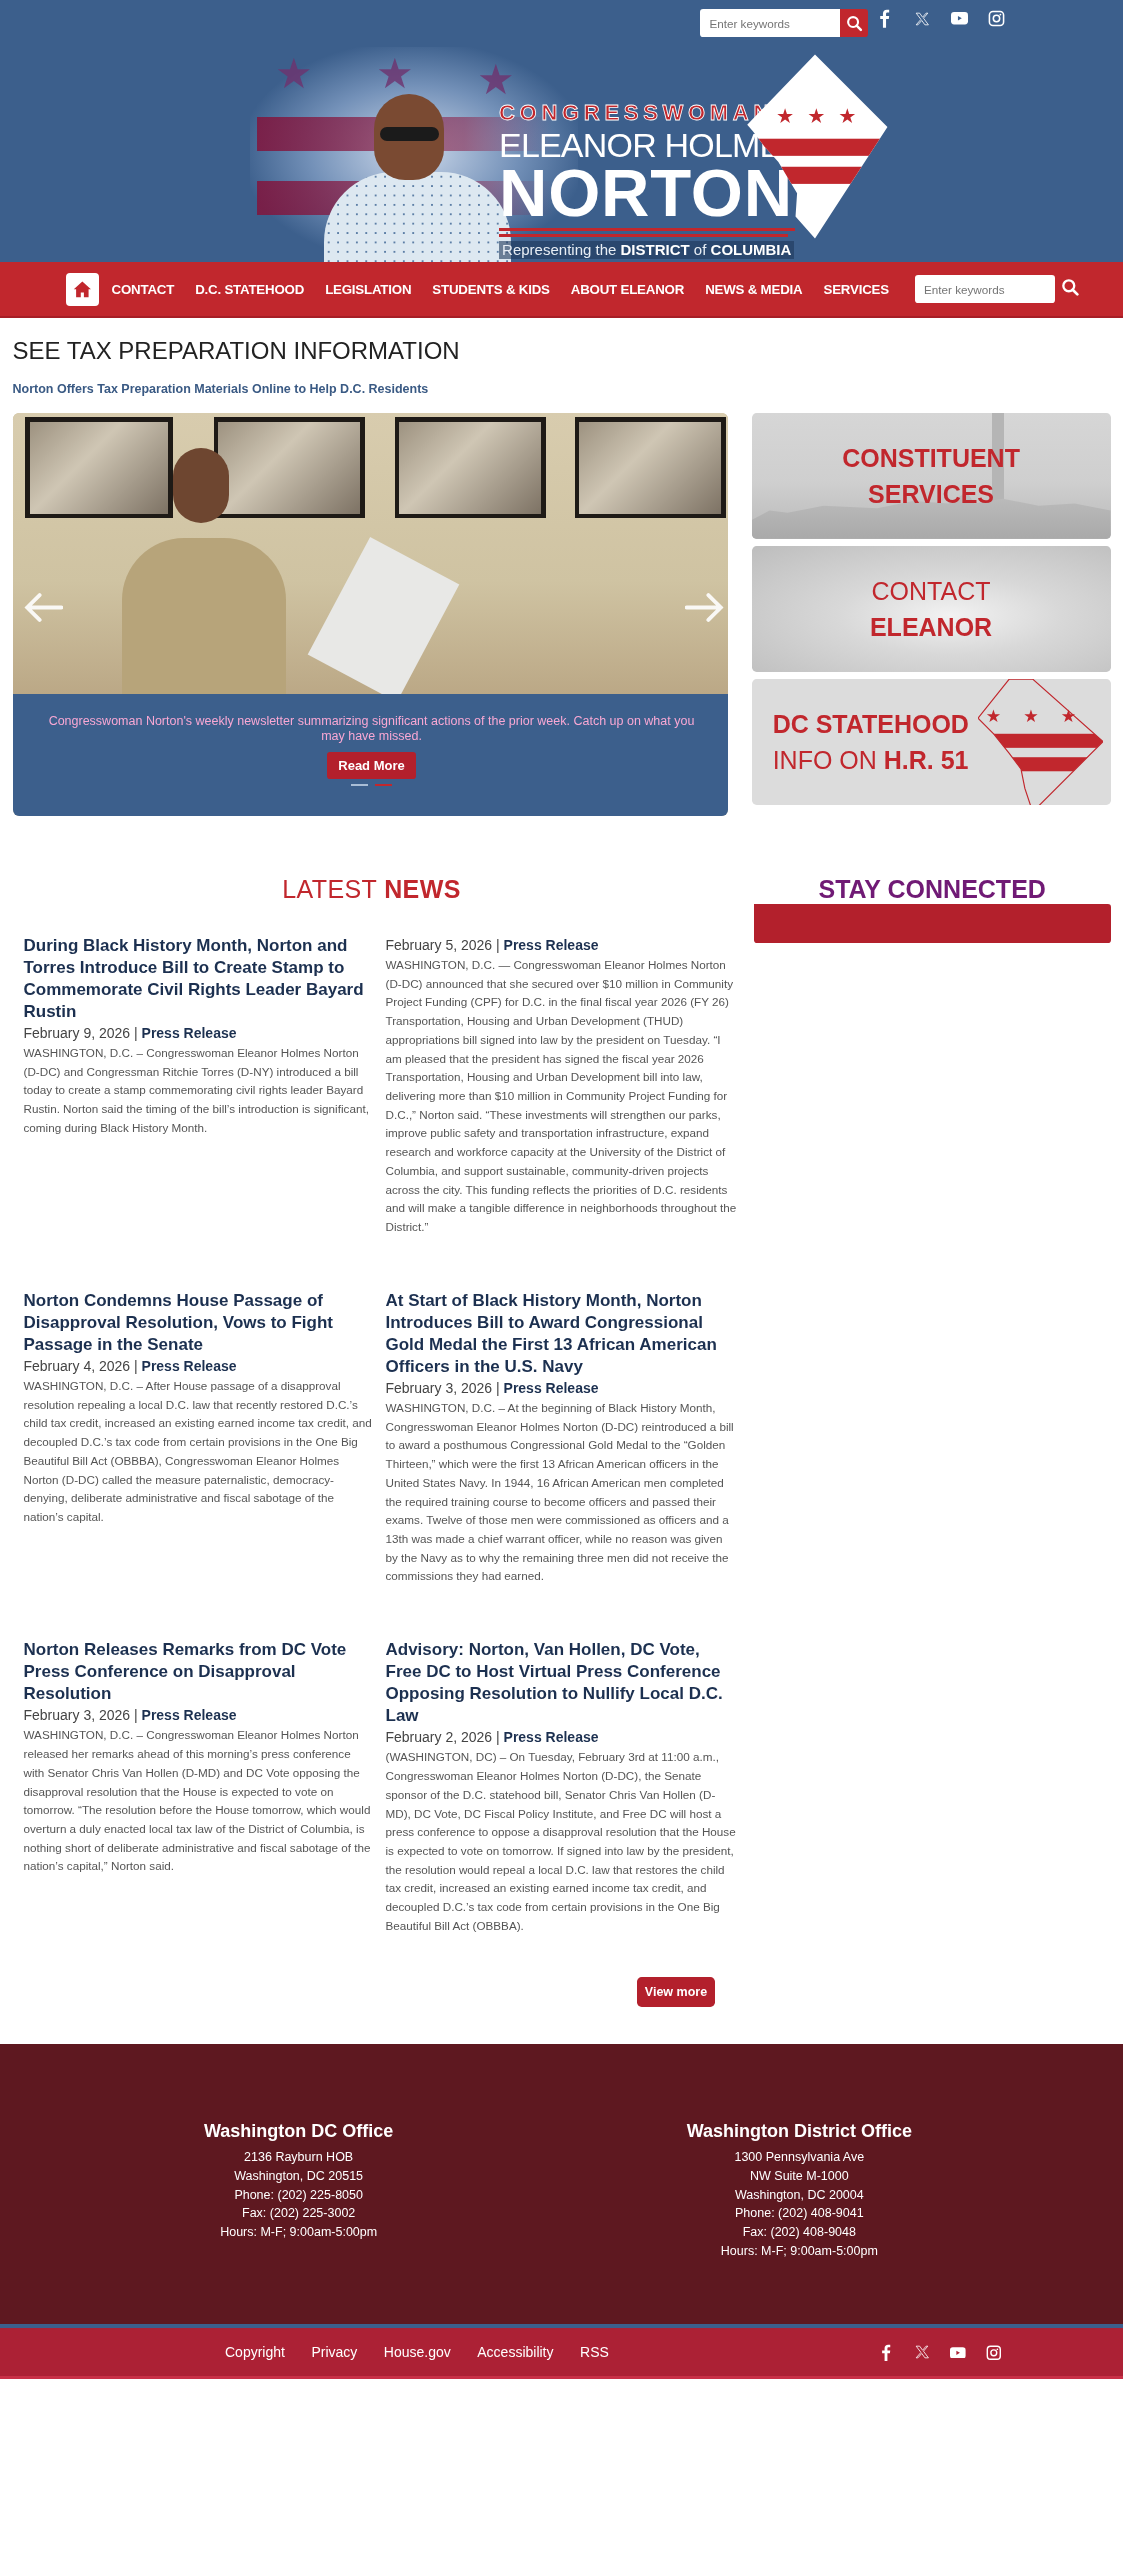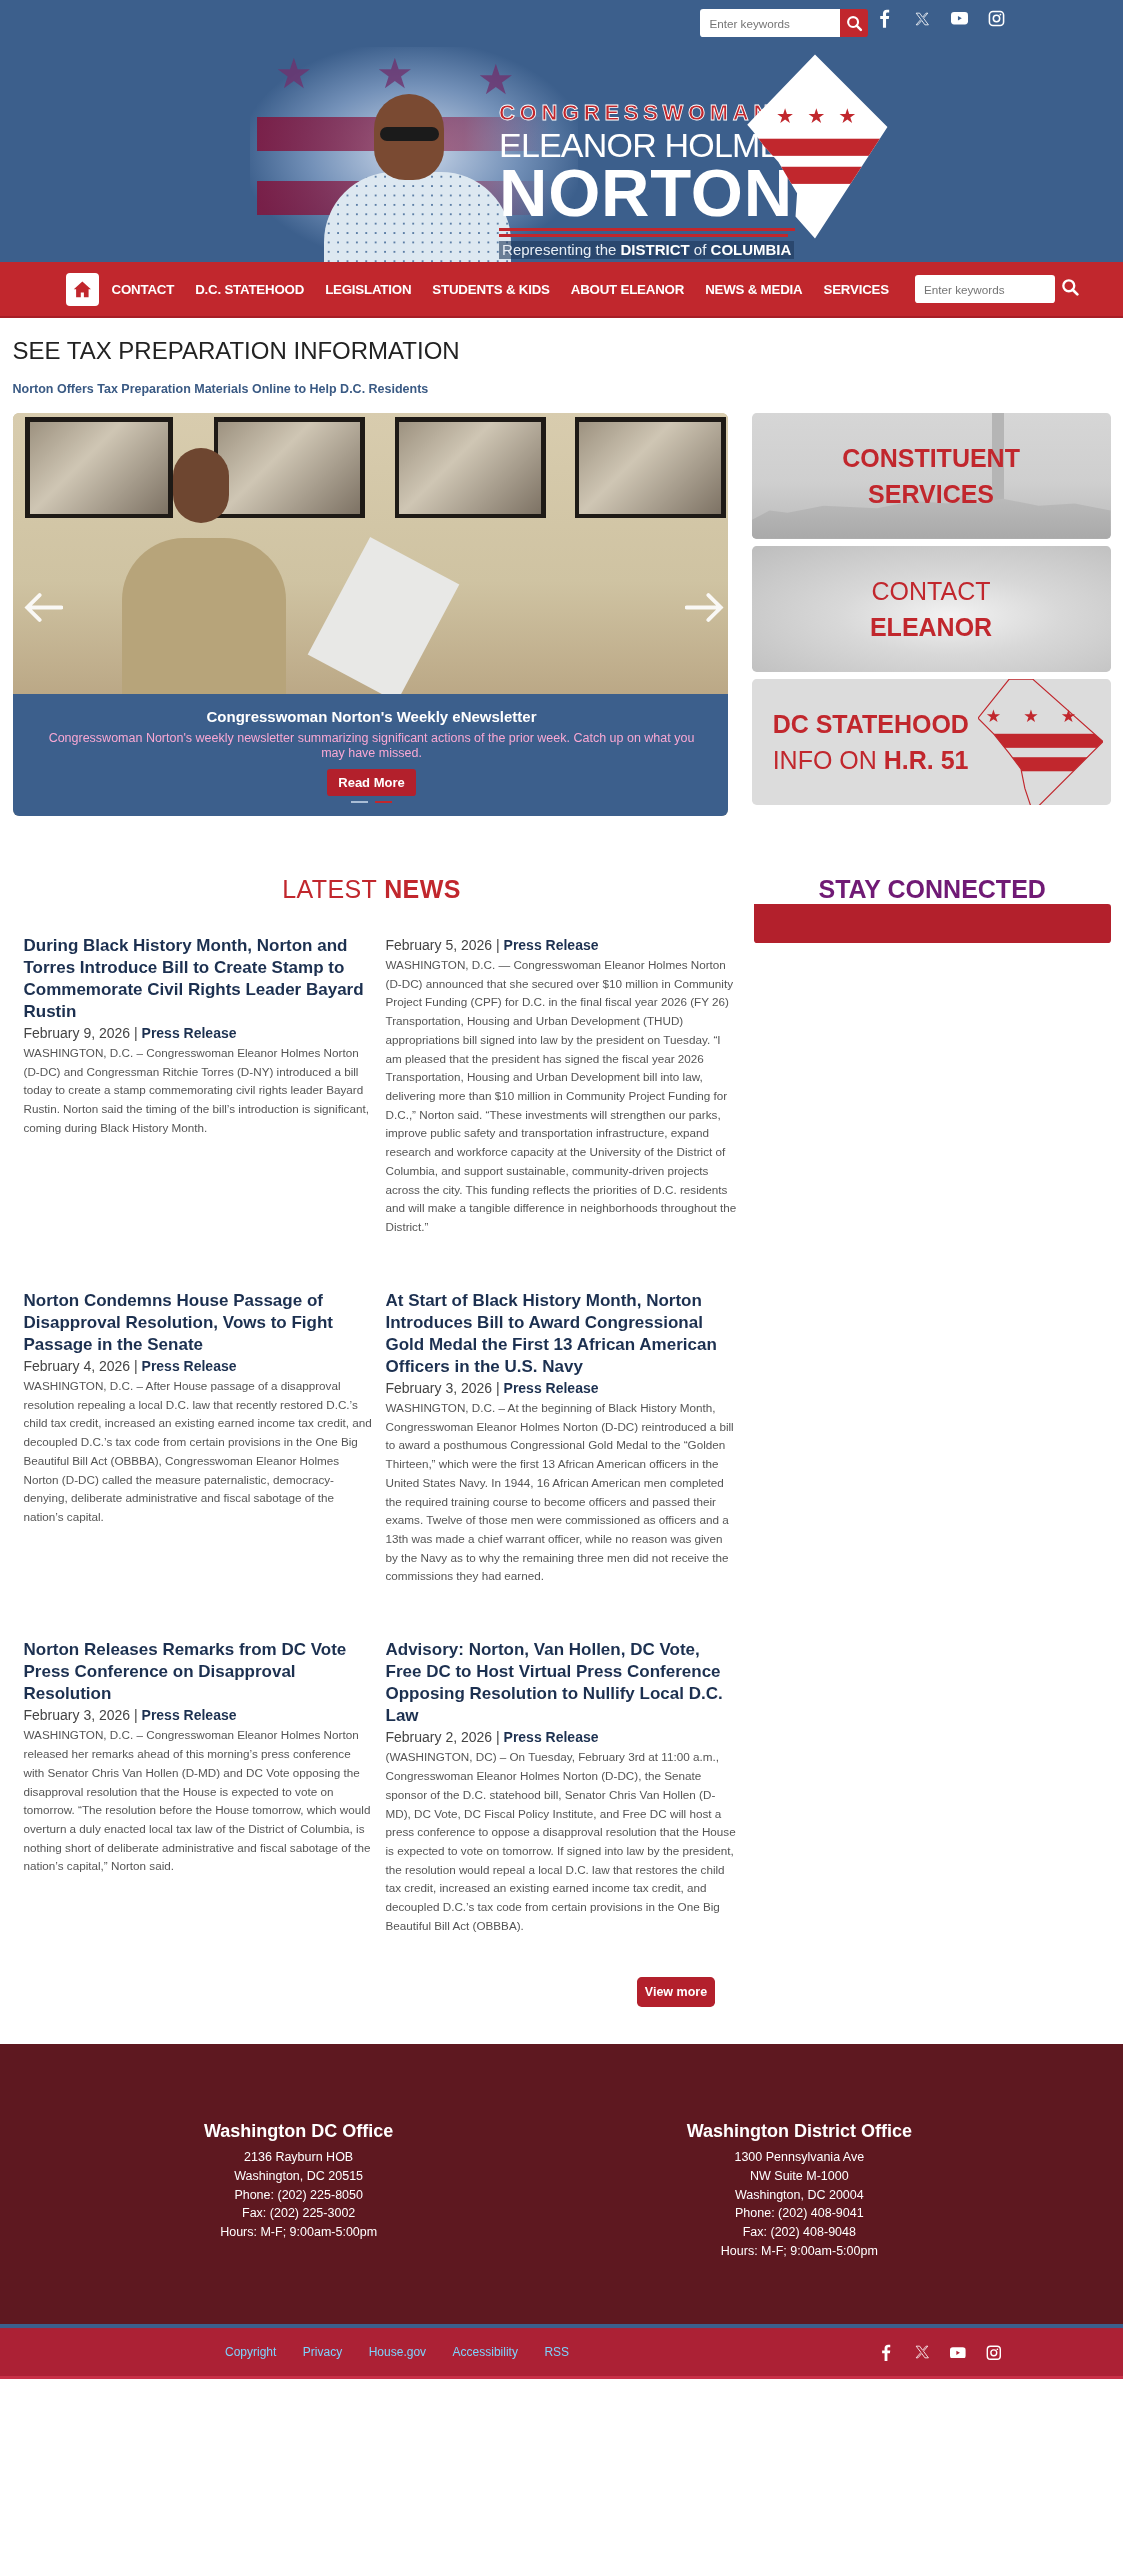--- a/index.html
+++ b/index.html
@@ -106,21 +106,21 @@
   .offices-h b { font-weight: bold; }
   .offices-grid { display: flex; justify-content: space-between; margin-top: 47px; padding: 0 211px 0 204px; }
   .office { text-align: center; color: #fff; }
   .office-name { font-size: 18px; font-weight: bold; margin-bottom: 6.2px; }
   .office-line { font-size: 12.5px; line-height: 18.7px; }
 
   
   .footer-top-border { height: 3.9px; background: #3c5f8c; }
   .footer { height: 51px; background: #ac2135; border-bottom: 3.1px solid #c93047; display: flex; align-items: center; position: relative; }
   .footer-links { display: flex; gap: 26.5px; margin-left: 225px; }
-  .footer-link { color: #7dd3fc; font-size: 12px; }
+  .footer-link { color: #ffffff; font-size: 14px; }
   .footer-social { position: absolute; left: 877px; display: flex; gap: 17px; align-items: center; }
 </style>
 </head>
 <body>
 
 <header class="banner">
   <div class="flag-bg"></div>
   <div class="flag-stripe" style="top:117px;"></div>
   <div class="flag-stripe" style="top:181px;"></div>
   <span class="flag-star" style="left:275px;top:53px;">★</span>
@@ -251,21 +251,20 @@
       <svg width="39" height="31" viewBox="0 0 50 40">
           <path d="M20 4 4 20l16 16M4 20h44" stroke="#fff" stroke-width="5" fill="none" stroke-linecap="round"></path>
         </svg>
     </a>
     <a class="caro-arrow" href="#" style="right:4.7px;">
       <svg width="39" height="31" viewBox="0 0 50 40">
           <path d="M30 4l16 16-16 16M46 20H2" stroke="#fff" stroke-width="5" fill="none" stroke-linecap="round"></path>
         </svg>
     </a>
     <div class="caro-caption">
-      <div class="cap-title">Congresswoman Norton's Weekly eNewsletter</div>
       <div class="cap-text">Congresswoman Norton's weekly newsletter summarizing significant actions of the prior week. Catch up on what you may have missed.</div>
       <a class="read-more" href="#">Read More</a>
       <div class="dots">
         <span style="background:#a9bdd6;"></span>
         <span style="background:#c1272d;"></span>
       </div>
     </div>
   </div>
 
   <div class="side-tiles">

